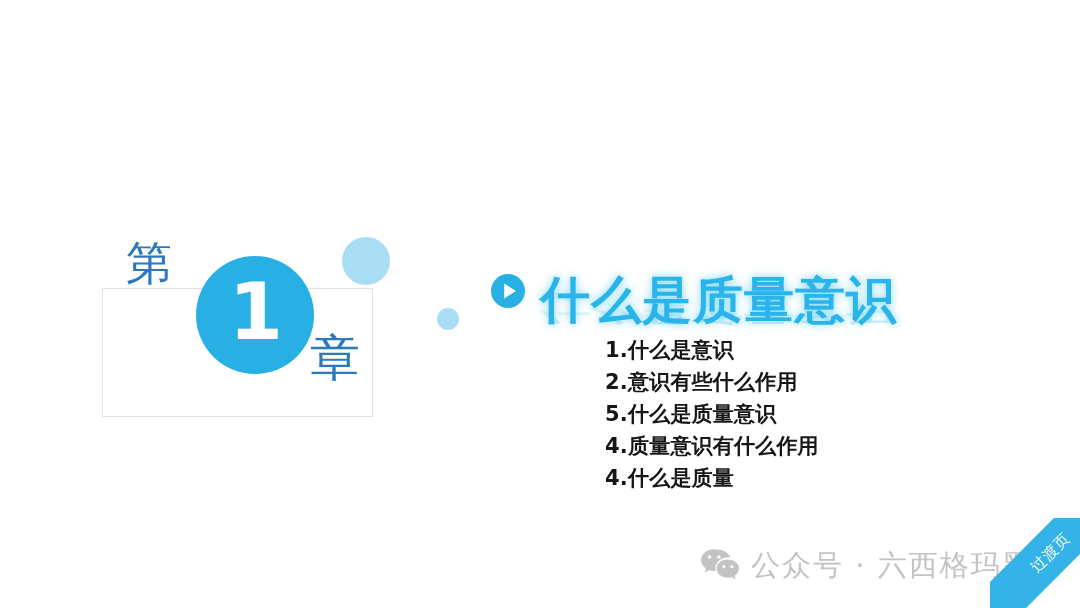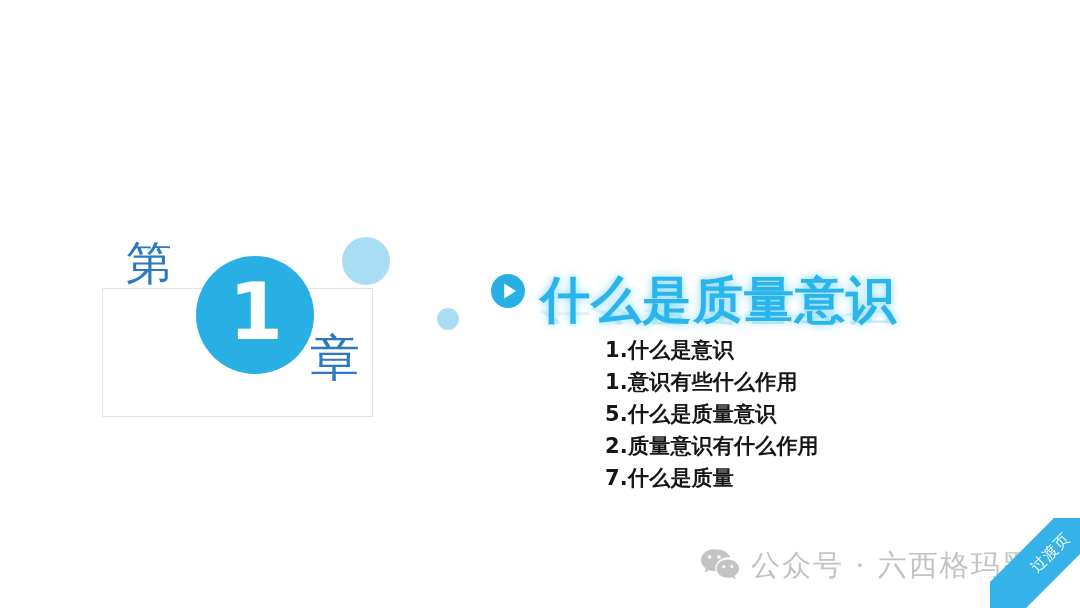--- a/index.html
+++ b/index.html
@@ -238,24 +238,24 @@
     <path d="M13.2 9.6 L25.0 17.0 L13.2 24.4 Z" fill="#ffffff"></path>
   </svg>
 
   <div class="title-wrap">
     <div class="title-main">什么是质量意识</div>
     <div class="title-reflect">什么是质量意识</div>
   </div>
 
   <ul class="agenda">
     <li>1.什么是意识</li>
-    <li>1.意识有些什么作用</li>
+    <li>2.意识有些什么作用</li>
     <li>5.什么是质量意识</li>
-    <li>2.质量意识有什么作用</li>
-    <li>7.什么是质量</li>
+    <li>4.质量意识有什么作用</li>
+    <li>4.什么是质量</li>
   </ul>
 
   <div class="watermark">
     <svg class="wechat-icon" viewBox="0 0 40 34">
       <path d="M14.4 1.2 C6.9 1.2 1.0 6.1 1.0 12.1 c0 3.4 1.9 6.4 4.9 8.4 l-1.3 4.0 4.5 -2.3 c1.7 0.5 3.5 0.8 5.3 0.8 0.5 0 1.0 0 1.4 -0.1 -0.3 -0.9 -0.4 -1.8 -0.4 -2.8 0 -6.0 6.0 -10.9 13.4 -10.9 0.5 0 1.0 0 1.5 0.1 C29.0 4.7 22.4 1.2 14.4 1.2 Z" fill="#c3c3c3"></path>
       <circle cx="9.6" cy="9.0" r="1.8" fill="#ffffff"></circle>
       <circle cx="19.0" cy="9.0" r="1.8" fill="#ffffff"></circle>
       <path d="M39.0 20.6 c0 -5.1 -5.0 -9.2 -11.2 -9.2 -6.2 0 -11.2 4.1 -11.2 9.2 0 5.1 5.0 9.2 11.2 9.2 1.4 0 2.8 -0.2 4.1 -0.6 l3.8 2.0 -1.1 -3.4 c2.7 -1.7 4.4 -4.3 4.4 -7.2 Z" fill="#c3c3c3"></path>
       <circle cx="23.8" cy="18.4" r="1.5" fill="#ffffff"></circle>
       <circle cx="31.8" cy="18.4" r="1.5" fill="#ffffff"></circle>

